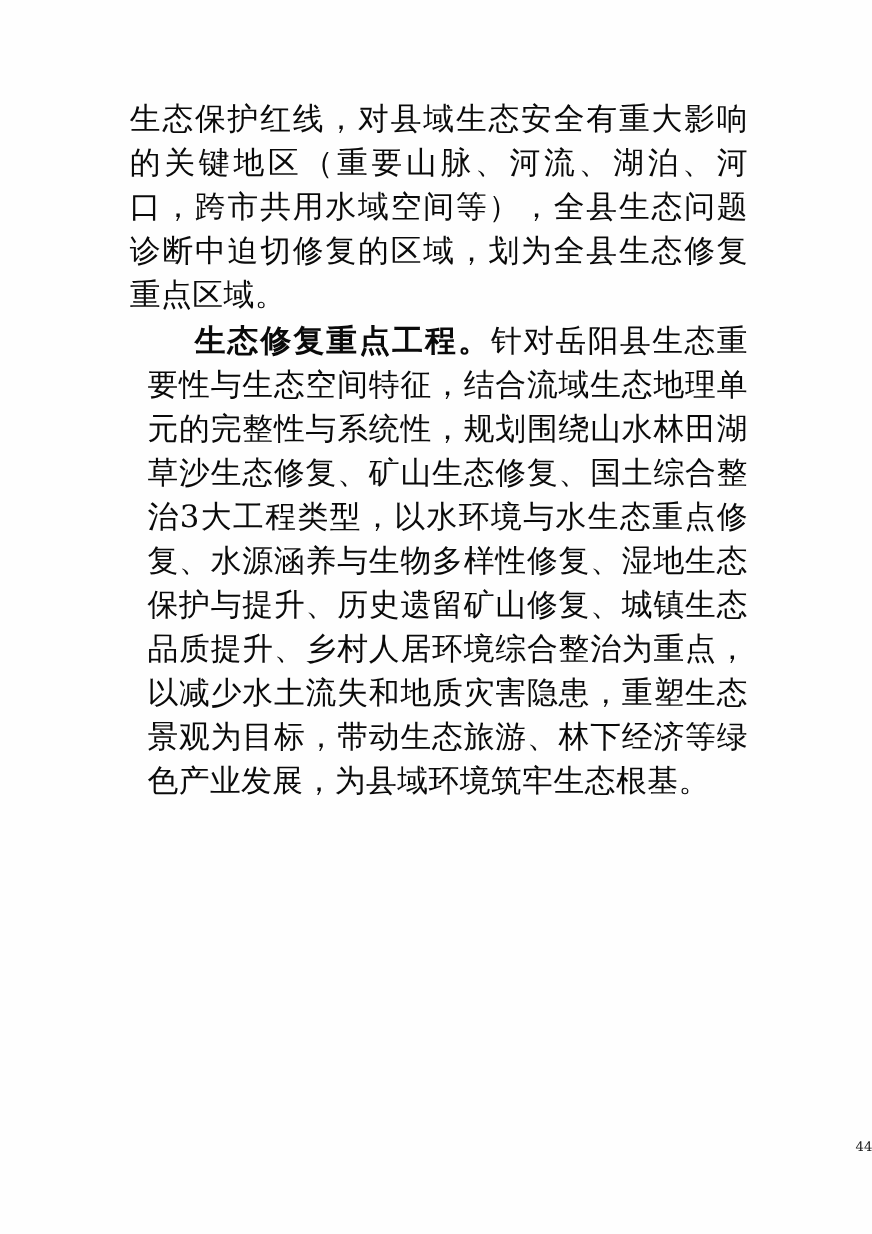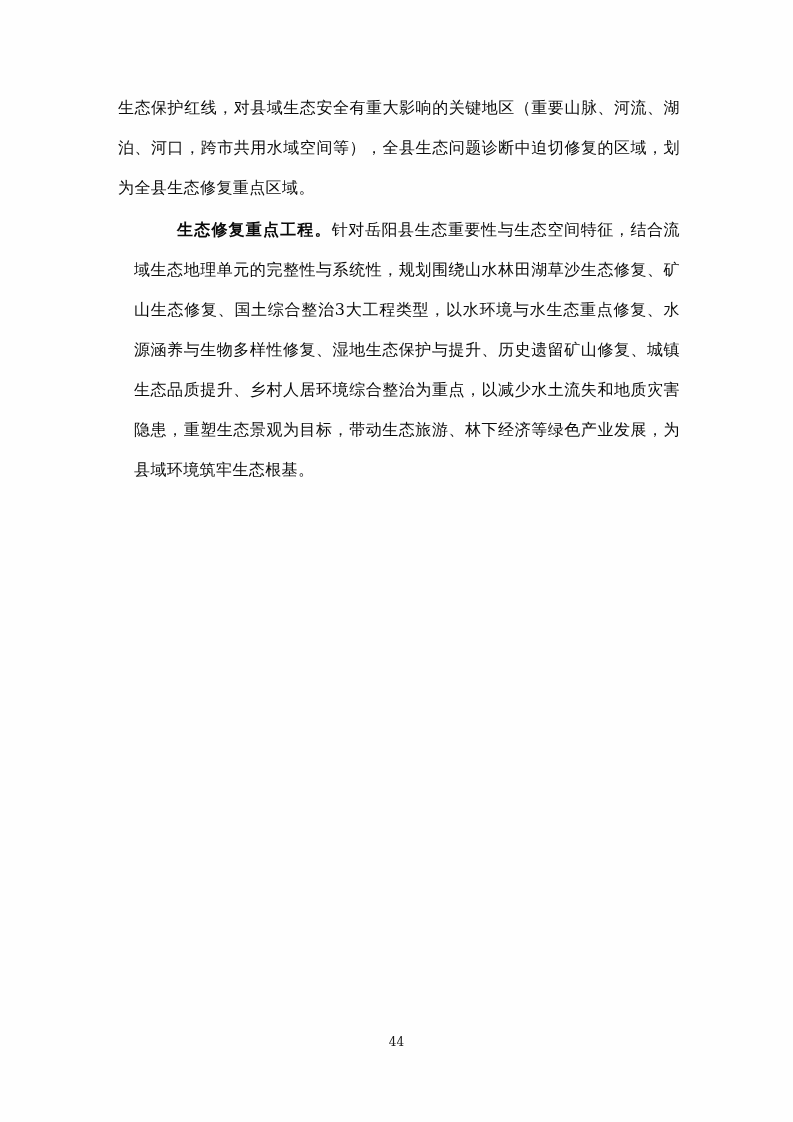--- a/index.html
+++ b/index.html
@@ -22,21 +22,21 @@
     height: 1122px;
     background: #fefefe;
   }
   .content {
     position: absolute;
     left: 118px;
     top: 88px;
     width: 562px;
   }
   .para {
-    font-size: 16px;
+    font-size: 28px;
     line-height: 40px;
     text-align: justify;
     text-justify: inter-ideograph;
     letter-spacing: 0.4px;
     margin: 0;
     word-break: break-all;
   }
   .para + .para {
     margin-top: 2px;
     margin-left: 16px;
@@ -46,21 +46,21 @@
   }
   .lead {
     font-weight: bold;
     letter-spacing: 1px;
   }
   .page-number {
     position: absolute;
     left: 0;
     top: 1035px;
     width: 793px;
-    text-align: center;
+    text-align: right;
     font-size: 12px;
     font-family: "DejaVu Serif", "Liberation Serif", serif;
     color: #1a1a1a;
   }
 </style>
 </head>
 <body>
 
 <div class="page">
   <div class="content">

